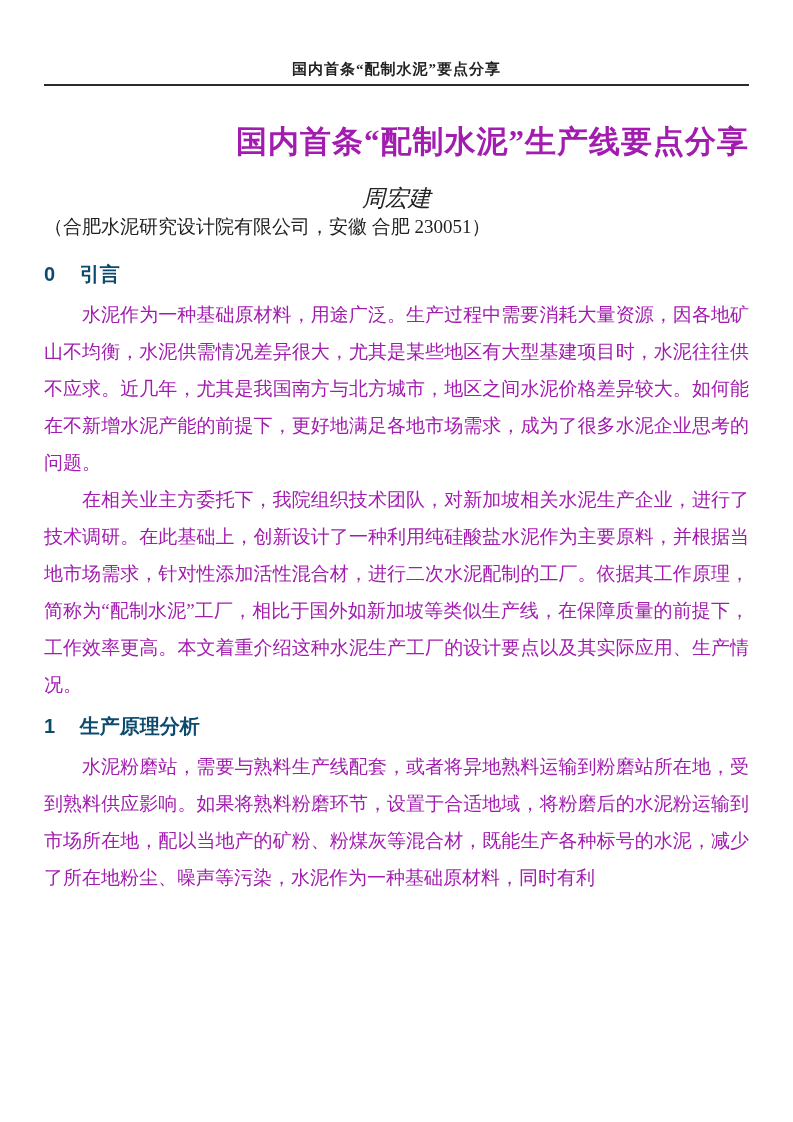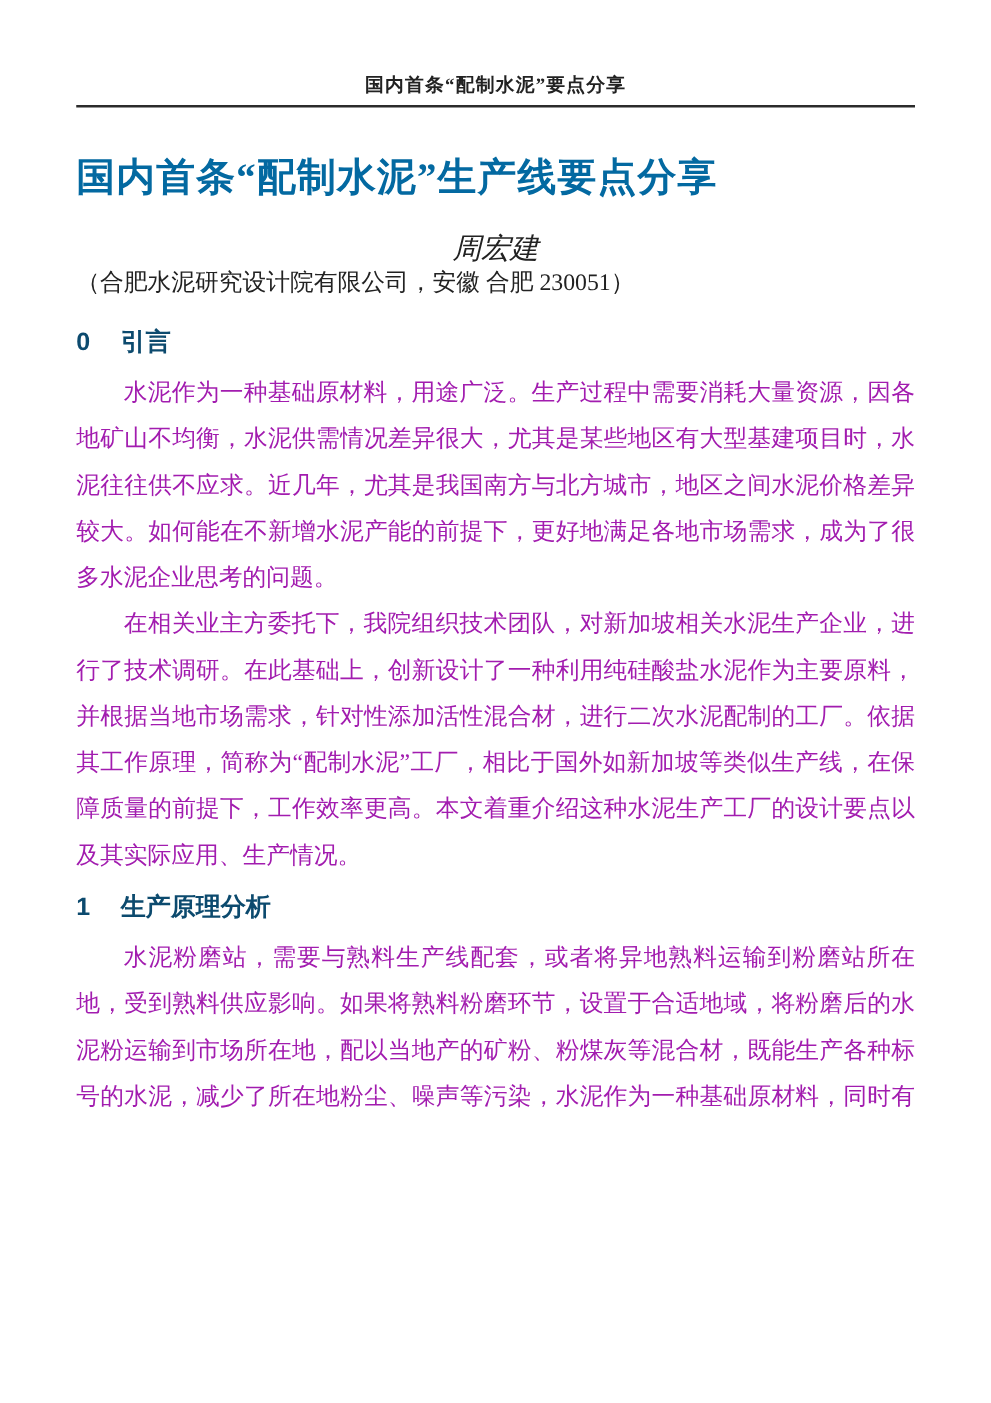--- a/index.html
+++ b/index.html
@@ -6,21 +6,21 @@
     margin: 0;
     padding: 0;
     background: #ffffff;
   }
   .page {
     position: relative;
     width: 793px;
     height: 894px;
     margin: 0 auto;
     box-sizing: border-box;
-    padding: 0 61px;
+    padding: 0 44px;
     background: #ffffff;
     overflow: hidden;
     font-family: "Liberation Serif", "DejaVu Serif", serif;
     color: #1e1e1e;
   }
 
   
   .running-title {
     padding-top: 60px;
     text-align: center;
@@ -32,26 +32,26 @@
   }
   .header-rule {
     margin-top: 6px;
     border-top: 2px solid #2b2b2b;
     height: 0;
   }
 
   
   .article-title {
     margin: 36px 0 0 0;
-    text-align: left;
+    text-align: right;
     font-size: 31px;
     font-weight: bold;
     line-height: 40px;
     letter-spacing: 1px;
-    color: #0369a1;
+    color: #a21caf;
   }
   .author {
     margin-top: 26px;
     text-align: center;
     font-style: italic;
     font-size: 23px;
     line-height: 22px;
     color: #222;
   }
   .affiliation {

